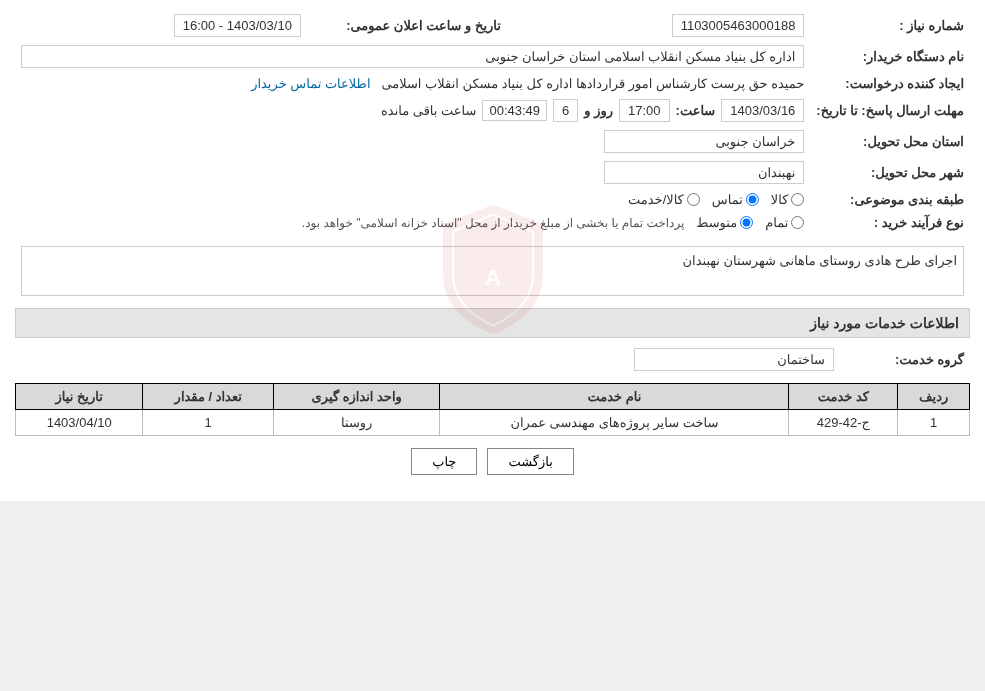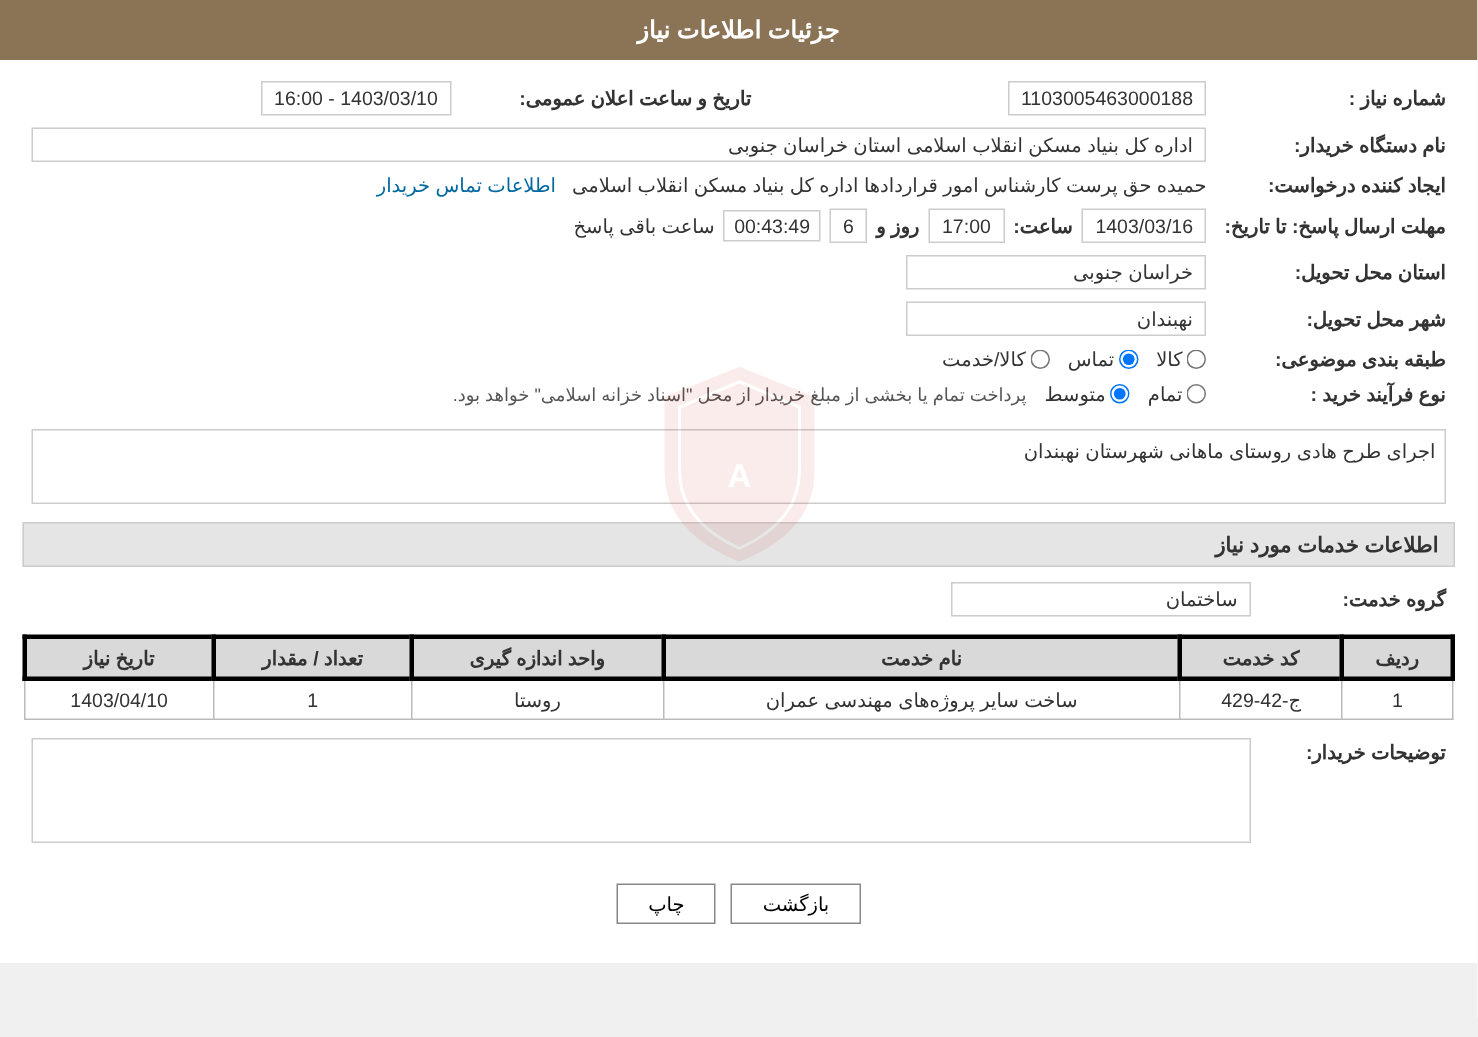--- a/index.html
+++ b/index.html
@@ -63,21 +63,21 @@
       margin: 8px 0 6px 0;
       border: 1px solid #ccc;
     }
     .data-table {
       width: 100%;
       border-collapse: collapse;
       margin-top: 6px;
     }
     .data-table th {
       background: #d9d9d9;
-      border: 3px solid #000000;
+      border: 1px solid #000000;
       padding: 5px 8px;
       font-weight: bold;
     }
     .data-table td {
       border: 1px solid #bbb;
       padding: 5px 8px;
       text-align: center;
     }
     .data-table tr:nth-child(even) td {
       background: #f9f9f9;
@@ -139,23 +139,20 @@
       background: #fff;
       padding: 3px 8px;
       display: inline-block;
     }
   </style>
 </head>
 <body>
 
 <div class="page-wrapper">
 
-  <div class="header-bar">
-    <span>جزئیات اطلاعات نیاز</span>
-  </div>
 
   <div class="content-area">
 
     <table class="form-table">
       <tbody>
 
         <tr>
           <td class="label-cell">شماره نیاز :</td>
           <td>
             <span class="text-value">1103005463000188</span>
@@ -185,21 +182,21 @@
         <tr>
           <td class="label-cell">مهلت ارسال پاسخ: تا تاریخ:</td>
           <td colspan="3">
             <div class="row-flex">
               <span class="text-value">1403/03/16</span>
               <span class="inline-label">ساعت:</span>
               <span class="text-value">17:00</span>
               <span class="inline-label">روز و</span>
               <span class="text-value">6</span>
               <span class="countdown-box">00:43:49</span>
-              <span>ساعت باقی پاسخ</span>
+              <span>ساعت باقی مانده</span>
             </div>
           </td>
         </tr>
 
         <tr>
           <td class="label-cell">استان محل تحویل:</td>
           <td colspan="3">
             <span class="text-value" style="min-width:200px; display:inline-block;margin-left:44px;">خراسان جنوبی</span>
           </td>
         </tr>
@@ -302,30 +299,20 @@
             <td>1</td>
             <td>ج-42-429</td>
             <td>ساخت سایر پروژه‌های مهندسی عمران</td>
             <td>روستا</td>
             <td>1</td>
             <td>1403/04/10</td>
           </tr>
         </tbody>
     </table>
 
-    <table class="form-table" style="margin-top:8px;">
-      <tbody>
-        <tr>
-          <td class="label-cell" style="vertical-align:top; padding-top:6px;">توضیحات خریدار:</td>
-          <td>
-            <textarea class="textarea-box" style=""></textarea>
-          </td>
-        </tr>
-      </tbody>
-    </table>
 
     <div class="btn-area">
       <button class="btn btn-back">بازگشت</button>
       <button class="btn btn-print">چاپ</button>
     </div>
 
   </div>
 </div>
 
 </body></html>

